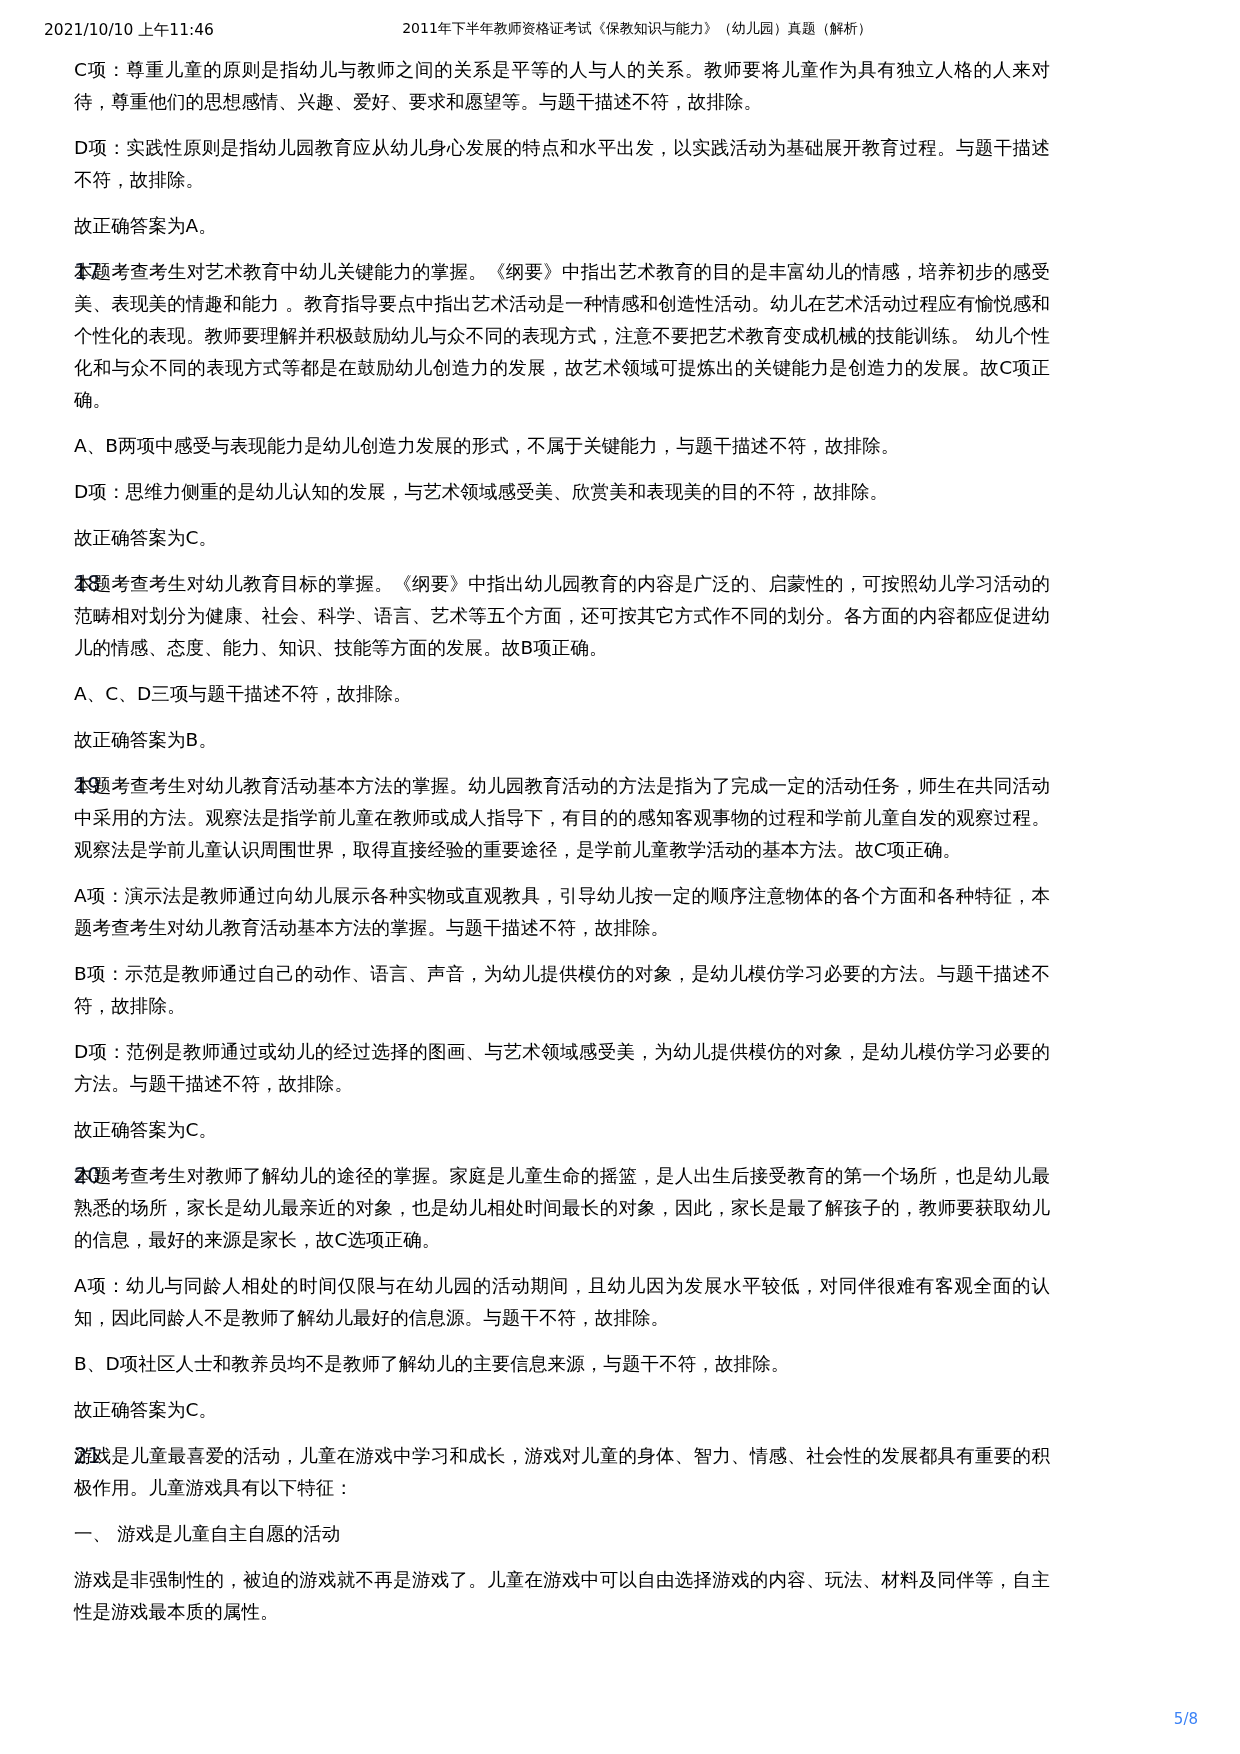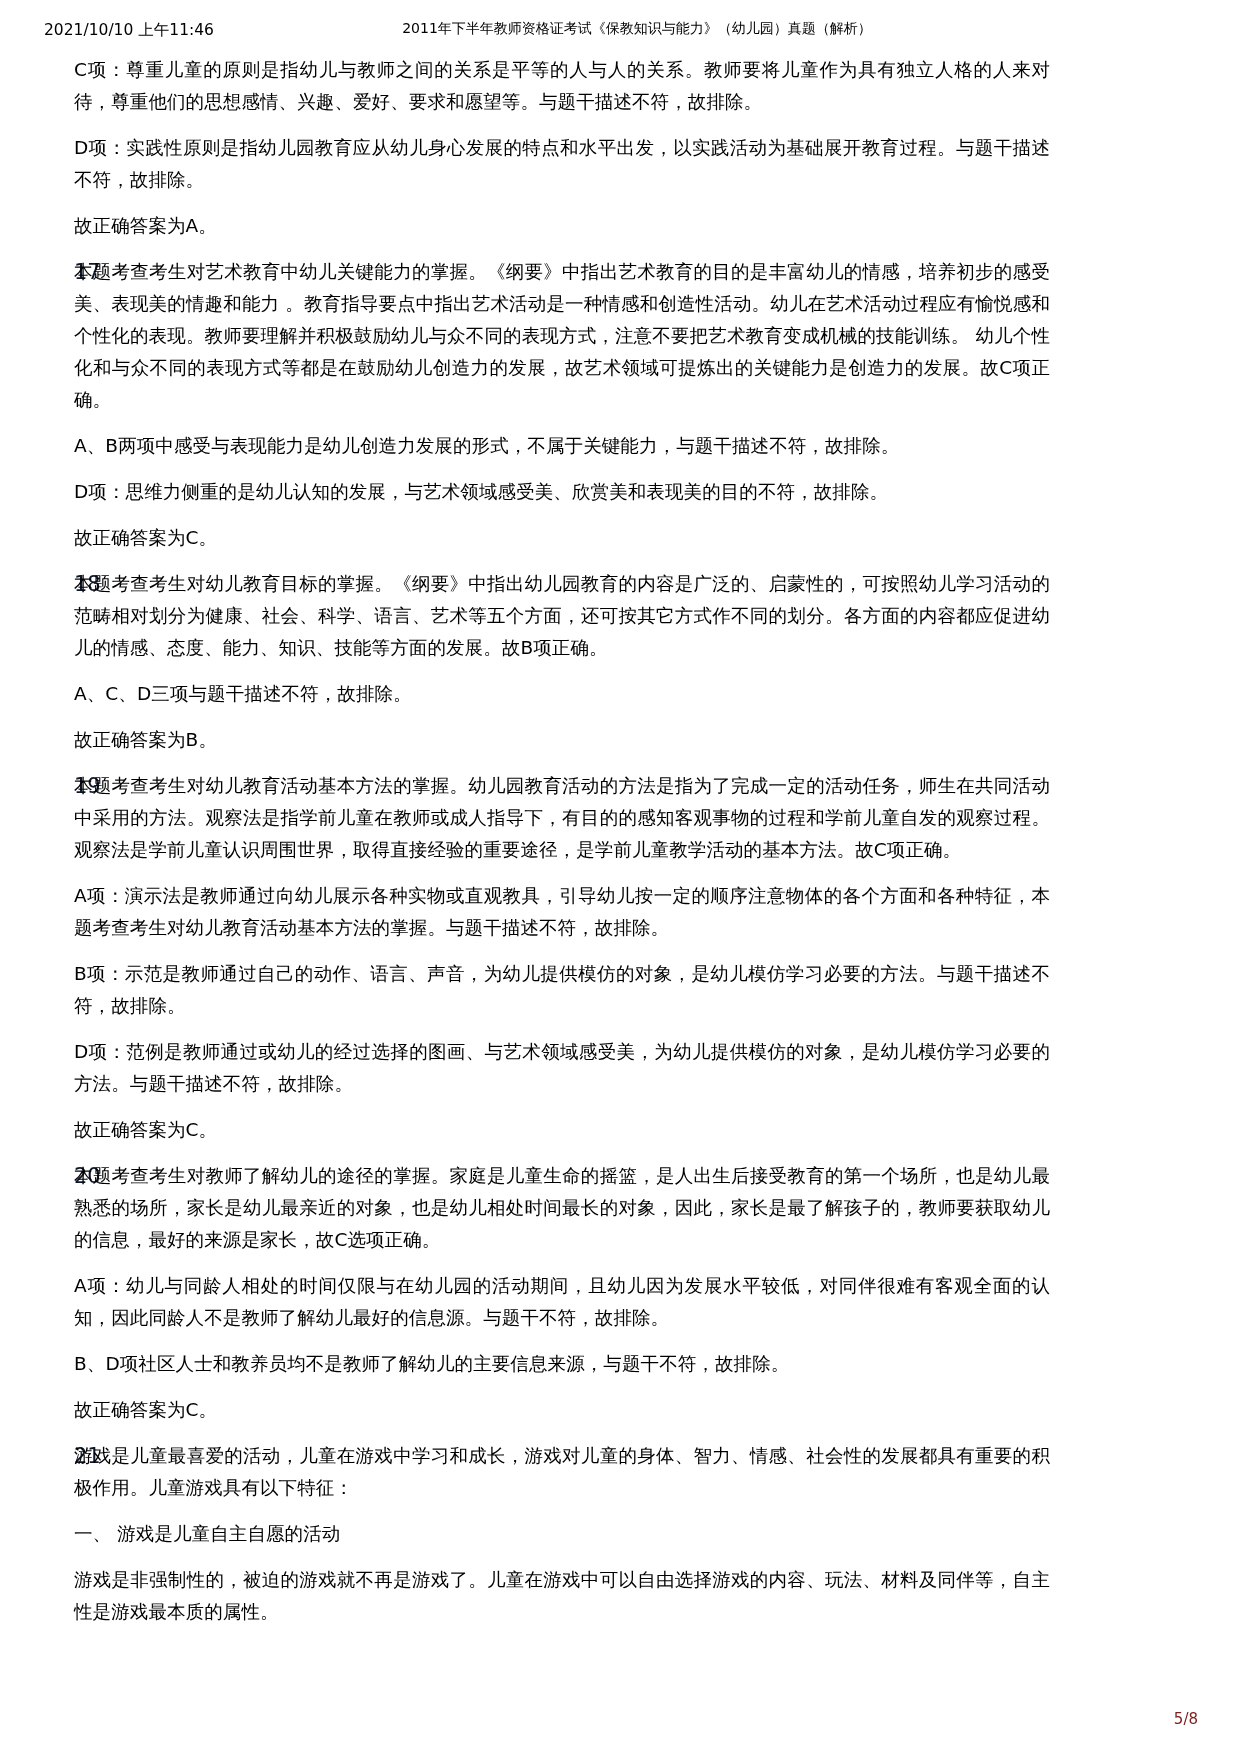--- a/index.html
+++ b/index.html
@@ -89,21 +89,21 @@
     letter-spacing: 0.1px;
   }
   .block.sub .num {
     
   }
   .footer {
     position: absolute;
     right: 42px;
     bottom: 26px;
     font-size: 15px;
-    color: #7f1d1d;
+    color: #3b82f6;
   }
 </style>
 </head>
 <body>
 
 <div class="page">
 
   <div class="page-header">
     <span class="header-date">2021/10/10 上午11:46</span>
     <span class="header-title">2011年下半年教师资格证考试《保教知识与能力》（幼儿园）真题（解析）</span>

